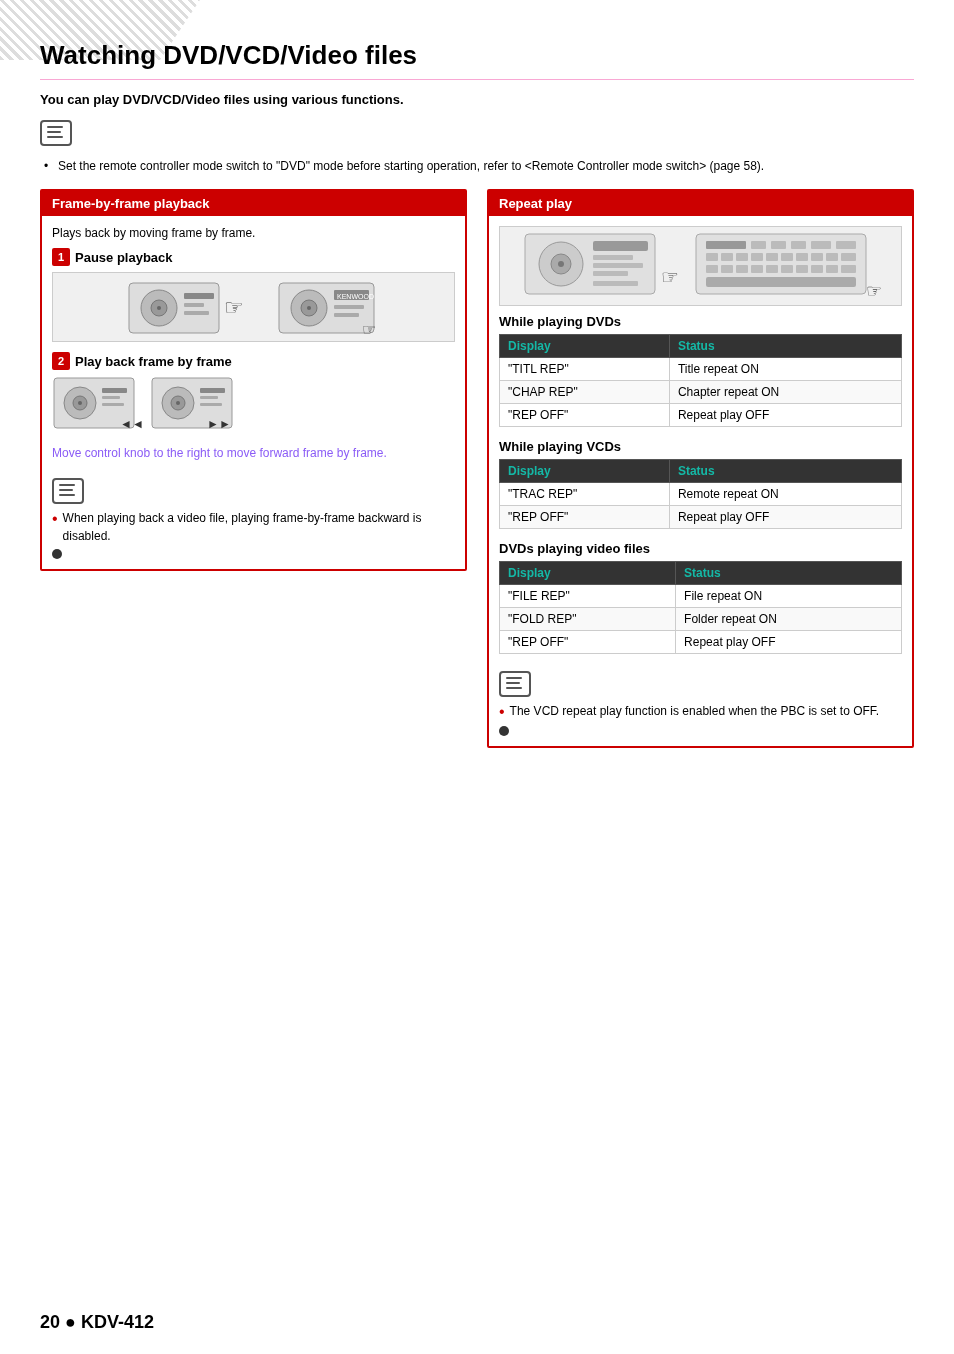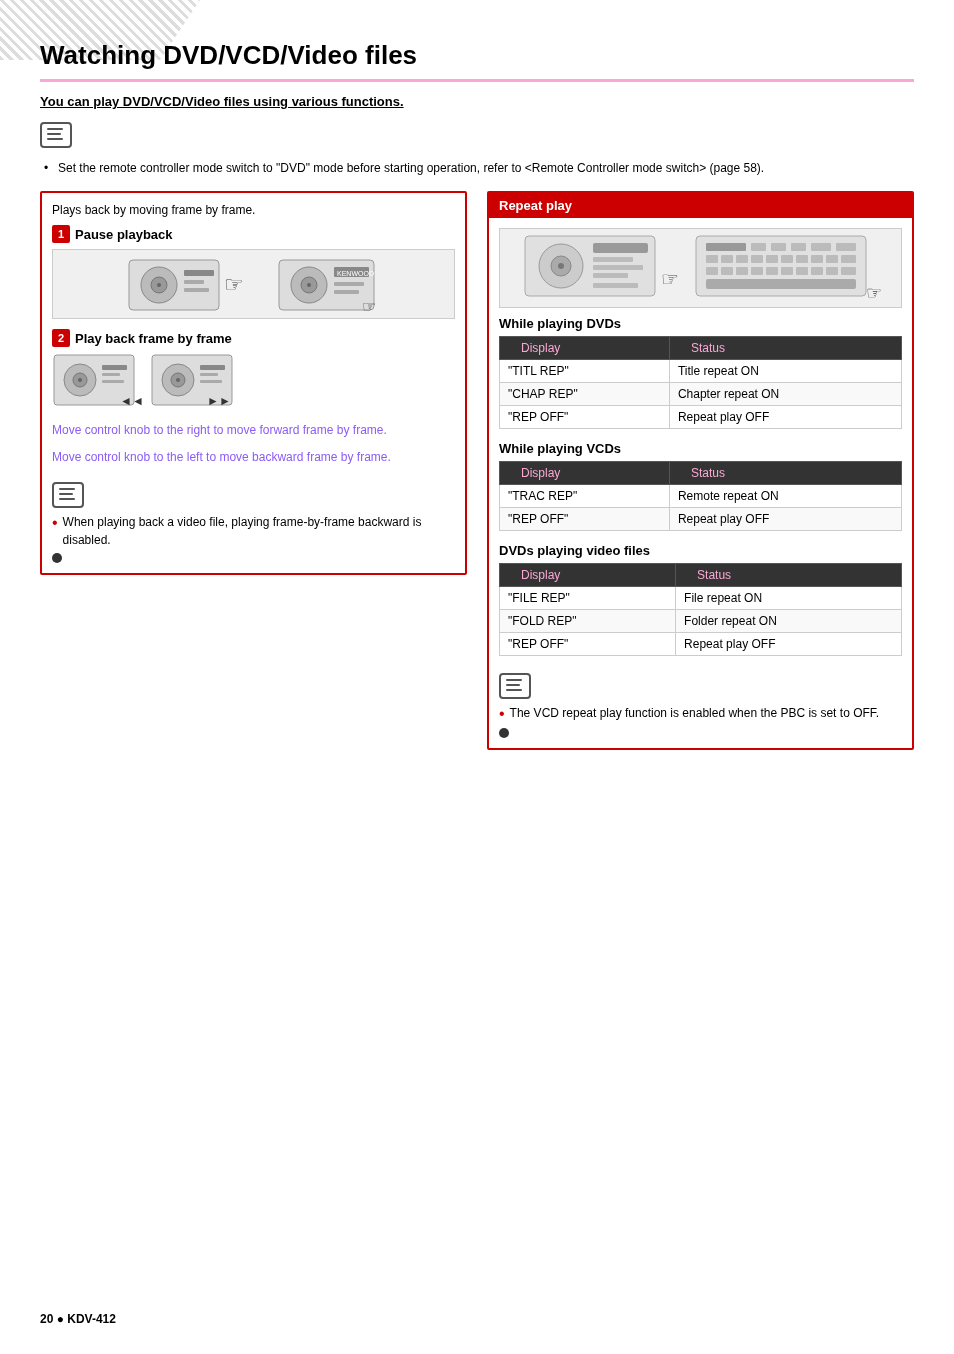--- a/index.html
+++ b/index.html
@@ -39,29 +39,28 @@
       opacity: 0.4;
     }
 
     .page-title {
       font-size: 26px;
       font-weight: bold;
       margin-bottom: 5px;
       margin-top: 10px;
       position: relative;
       z-index: 1;
-      border-bottom: 3px solid #f9a8d4;
+      border-bottom: 1px solid #f9a8d4;
       padding-bottom: 8px;
     }
 
     .subtitle {
       font-size: 13px;
       font-weight: bold;
       margin: 12px 0 8px 0;
-      text-decoration: underline;
     }
 
     .bullet-list {
       margin: 0 0 14px 0;
       padding-left: 0;
       list-style: none;
     }
 
     .bullet-list li {
       padding-left: 18px;
@@ -173,24 +172,24 @@
     
     .data-table {
       width: 100%;
       border-collapse: collapse;
       margin-bottom: 12px;
       font-size: 12px;
     }
 
     .data-table th {
       background: #333;
-      color: #f9a8d4;
-      padding: 4px 21px;
+      color: #14b8a6;
+      padding: 4px 8px;
       text-align: left;
-      font-weight: normal;
+      font-weight: bold;
       border: 1px solid #555;
     }
 
     .data-table td {
       padding: 4px 8px;
       border: 1px solid #ccc;
       background: #fff;
     }
 
     .data-table tr:nth-child(even) td {
@@ -210,23 +209,23 @@
       border: 1px solid #ccc;
       margin-bottom: 8px;
       display: flex;
       align-items: center;
       justify-content: center;
       overflow: hidden;
     }
 
     .page-footer {
       position: absolute;
-      bottom: 28px;
+      bottom: 21px;
       left: 40px;
-      font-size: 12px;
+      font-size: 18px;
       font-weight: bold;
     }
 
     .note-bullet {
       display: flex;
       align-items: flex-start;
       margin-bottom: 4px;
       font-size: 12px;
       line-height: 1.5;
     }
@@ -290,20 +289,21 @@
   </div>
 
   <ul class="bullet-list">
     <li>Set the remote controller mode switch to "DVD" mode before starting operation, refer to &lt;Remote Controller mode switch&gt; (page 58).</li>
   </ul>
 
   <div class="two-column">
 
     <div class="left-col">
       <div class="section-box">
+        <div class="section-header">Frame-by-frame playback</div>
         <div class="section-content">
 
           <p class="section-desc">Plays back by moving frame by frame.</p>
 
           <div class="step-title">
             <span class="step-label">1</span>
             <span>Pause playback</span>
           </div>
 
           <div class="device-illustration">
@@ -356,21 +356,20 @@
               <circle cx="126" cy="27" r="2" fill="#666"></circle>
               <rect x="148" y="12" width="25" height="5" rx="1" fill="#888"></rect>
               <rect x="148" y="20" width="18" height="3" rx="1" fill="#aaa"></rect>
               <rect x="148" y="27" width="22" height="3" rx="1" fill="#aaa"></rect>
 
               <text x="155" y="52" font-size="12" fill="#333">►►</text>
             </svg>
           </div>
 
           <p class="step-text">Move control knob to the right to move forward frame by frame.</p>
-          <p class="step-text">Move control knob to the left to move backward frame by frame.</p>
 
           <div style="margin-top: 10px;">
             <div class="big-note-icon">
               <div class="note-lines">
                 <div class="note-line"></div>
                 <div class="note-line"></div>
                 <div class="note-line"></div>
               </div>
             </div>
           </div>

